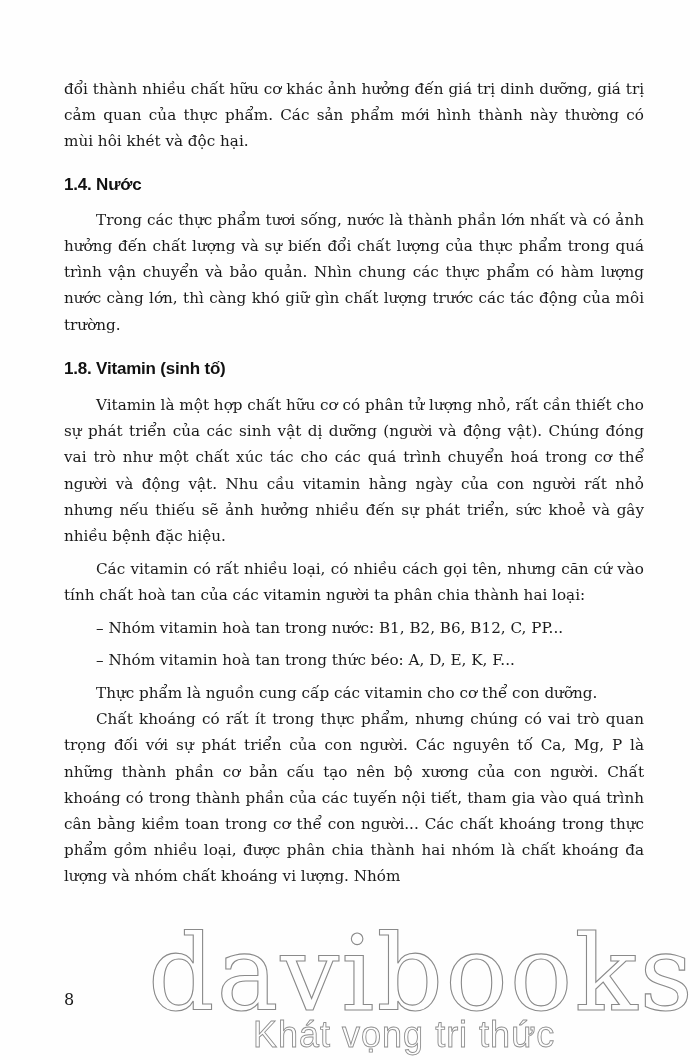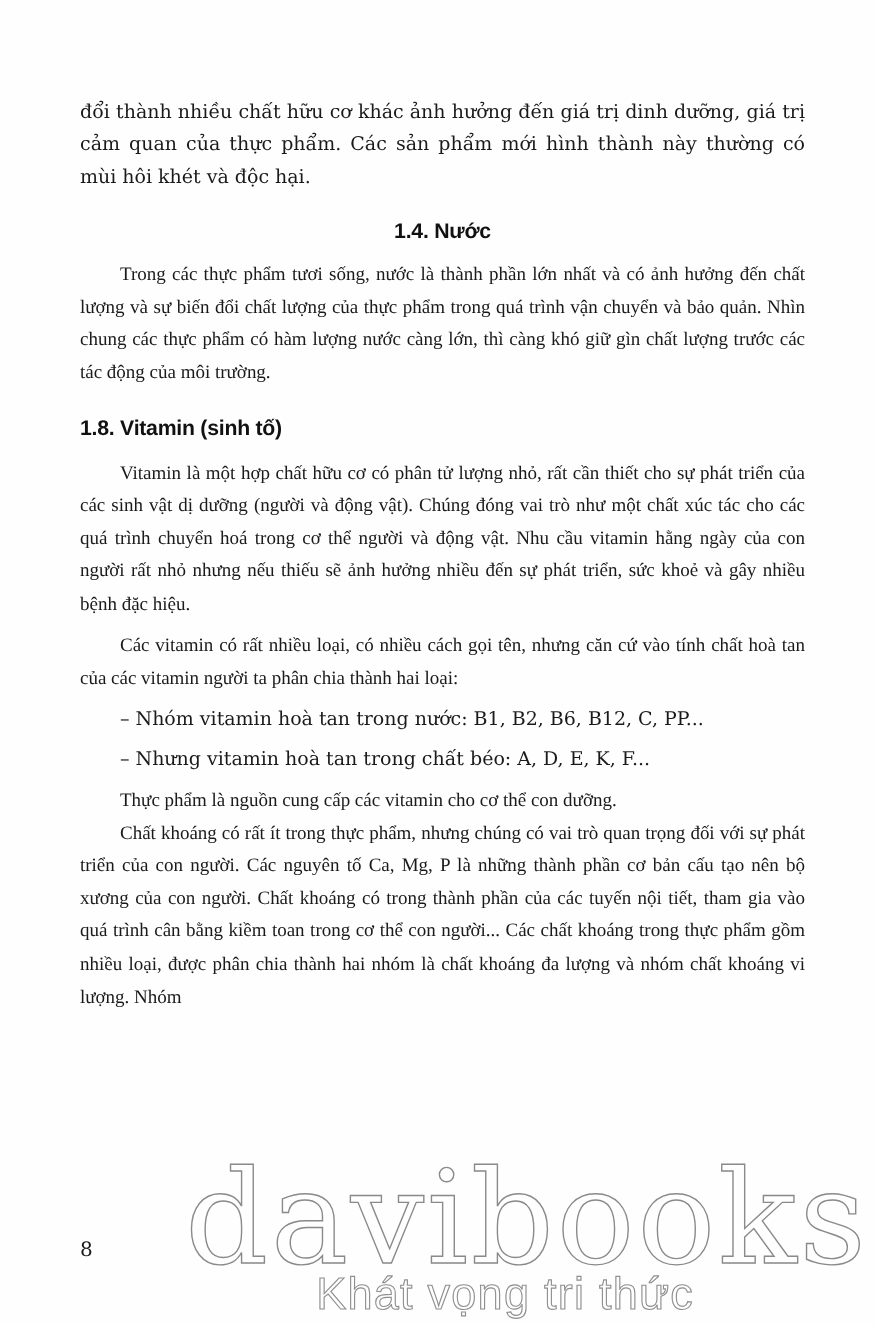--- a/index.html
+++ b/index.html
@@ -24,38 +24,37 @@
       font-size: 15.2px;
       line-height: 26.2px;
     }
     .page p {
       margin: 0;
       text-align: justify;
       text-align-last: left;
     }
     .page p.indent {
       text-indent: 32px;
-      font-family: Liberation Serif, serif;
     }
     .page p.gap {
       margin-top: 7px;
     }
     .page p.bullet {
       padding-left: 32px;
       margin-top: 6px;
     }
     .heading {
       font-family: "Liberation Sans", "DejaVu Sans", sans-serif;
       font-weight: bold;
       font-size: 17px;
       color: #111;
       margin: 0;
       letter-spacing: -0.2px;
     }
-    .h14 { margin-top: 17px; margin-bottom: 9px; text-align: center; }
+    .h14 { margin-top: 17px; margin-bottom: 9px; }
     .h15 { margin-top: 18px; margin-bottom: 10px; }
     .h16 { margin-top: 18px; margin-bottom: 10px; }
     .page-number {
       position: absolute;
       left: 64px;
       top: 990px;
       font-family: "DejaVu Serif", "Liberation Serif", serif;
       font-size: 16px;
       color: #1a1a1a;
     }
@@ -91,21 +90,21 @@
 <div class="page">
   <p>đổi thành nhiều chất hữu cơ khác ảnh hưởng đến giá trị dinh dưỡng, giá trị cảm quan của thực phẩm. Các sản phẩm mới hình thành này thường có mùi hôi khét và độc hại.</p>
 
   <h2 class="heading h14">1.4. Nước</h2>
   <p class="indent">Trong các thực phẩm tươi sống, nước là thành phần lớn nhất và có ảnh hưởng đến chất lượng và sự biến đổi chất lượng của thực phẩm trong quá trình vận chuyển và bảo quản. Nhìn chung các thực phẩm có hàm lượng nước càng lớn, thì càng khó giữ gìn chất lượng trước các tác động của môi trường.</p>
 
   <h2 class="heading h15">1.8. Vitamin (sinh tố)</h2>
   <p class="indent">Vitamin là một hợp chất hữu cơ có phân tử lượng nhỏ, rất cần thiết cho sự phát triển của các sinh vật dị dưỡng (người và động vật). Chúng đóng vai trò như một chất xúc tác cho các quá trình chuyển hoá trong cơ thể người và động vật. Nhu cầu vitamin hằng ngày của con người rất nhỏ nhưng nếu thiếu sẽ ảnh hưởng nhiều đến sự phát triển, sức khoẻ và gây nhiều bệnh đặc hiệu.</p>
   <p class="indent gap">Các vitamin có rất nhiều loại, có nhiều cách gọi tên, nhưng căn cứ vào tính chất hoà tan của các vitamin người ta phân chia thành hai loại:</p>
   <p class="bullet">– Nhóm vitamin hoà tan trong nước: B1, B2, B6, B12, C, PP...</p>
-  <p class="bullet">– Nhưng vitamin hoà tan trong chất béo: A, D, E, K, F...</p>
+  <p class="bullet">– Nhóm vitamin hoà tan trong thức béo: A, D, E, K, F...</p>
   <p class="indent gap">Thực phẩm là nguồn cung cấp các vitamin cho cơ thể con dưỡng.</p>
 
   <p class="indent">Chất khoáng có rất ít trong thực phẩm, nhưng chúng có vai trò quan trọng đối với sự phát triển của con người. Các nguyên tố Ca, Mg, P là những thành phần cơ bản cấu tạo nên bộ xương của con người. Chất khoáng có trong thành phần của các tuyến nội tiết, tham gia vào quá trình cân bằng kiềm toan trong cơ thể con người... Các chất khoáng trong thực phẩm gồm nhiều loại, được phân chia thành hai nhóm là chất khoáng đa lượng và nhóm chất khoáng vi lượng. Nhóm</p>
 </div>
 
 <div class="page-number">8</div>
 
 <svg class="watermark" viewBox="0 0 700 1060" width="700" height="1060">
   <text class="wm-brand" x="148" y="1010">davibooks</text>
   <text class="wm-tagline" x="253" y="1047">Khát vọng tri thức</text>

